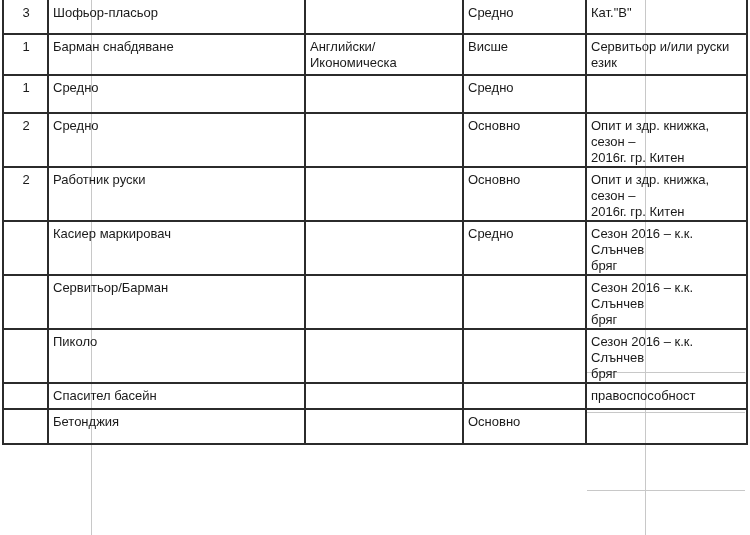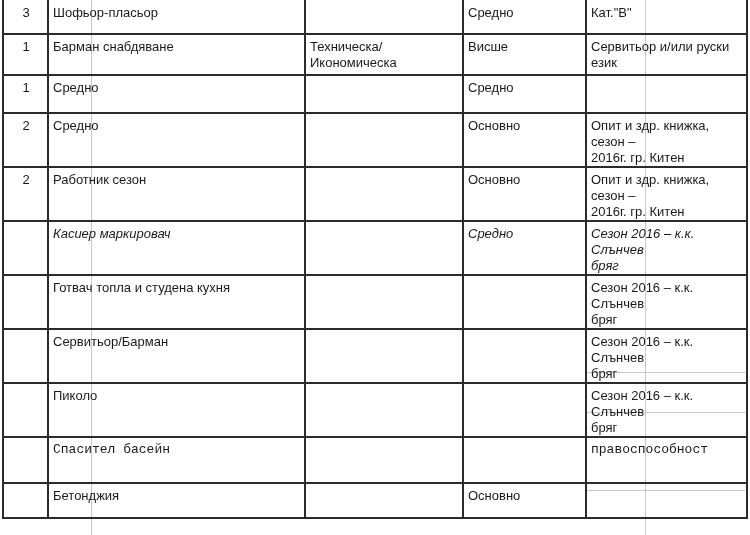--- a/index.html
+++ b/index.html
@@ -51,25 +51,25 @@
     font-size: 9.5px;
     line-height: 12px;
     padding-top: 5px;
     padding-left: 4px;
   }
   tr.r1  { height: 42px; }
   tr.r2  { height: 41px; }
   tr.r3  { height: 38px; }
   tr.r4  { height: 39px; }
   tr.r5  { height: 38px; }
-  tr.r6  { height: 38px; font-style: italic; }
+  tr.r6  { height: 38px; }
   tr.r7  { height: 39px; }
   tr.r8  { height: 39px; margin-left: 36px; }
   tr.r9  { height: 37px; margin-top: 26px; }
-  tr.r10 { height: 46px; font-family: Liberation Mono, monospace; }
+  tr.r10 { height: 26px; }
   tr.r11 { height: 37px; }
   tr.r12 { height: 35px; }
   tr.r1 td { padding-top: 12px; }
   tr.r1 td.c-notes { padding-top: 12px; }
 </style>
 </head>
 <body>
 
 <div class="page">
 
@@ -91,21 +91,21 @@
       <tr class="r1">
         <td class="c-count">3</td>
         <td class="c-pos">Шофьор-пласьор</td>
         <td class="c-qual"></td>
         <td class="c-edu">Средно</td>
         <td class="c-notes">Кат."В"</td>
       </tr>
       <tr class="r2">
         <td class="c-count">1</td>
         <td class="c-pos">Барман снабдяване</td>
-        <td class="c-qual">Техническа/
+        <td class="c-qual">Английски/
 Икономическа</td>
         <td class="c-edu">Висше</td>
         <td class="c-notes">Сервитьор и/или руски език</td>
       </tr>
       <tr class="r3">
         <td class="c-count">1</td>
         <td class="c-pos">Средно</td>
         <td class="c-qual"></td>
         <td class="c-edu">Средно</td>
         <td class="c-notes"></td>
@@ -113,39 +113,31 @@
       <tr class="r4">
         <td class="c-count">2</td>
         <td class="c-pos">Средно</td>
         <td class="c-qual"></td>
         <td class="c-edu">Основно</td>
         <td class="c-notes">Опит и здр. книжка, сезон –
 2016г. гр. Китен</td>
       </tr>
       <tr class="r5">
         <td class="c-count">2</td>
-        <td class="c-pos">Работник сезон</td>
+        <td class="c-pos">Работник руски</td>
         <td class="c-qual"></td>
         <td class="c-edu">Основно</td>
         <td class="c-notes">Опит и здр. книжка, сезон –
 2016г. гр. Китен</td>
       </tr>
       <tr class="r6">
         <td class="c-count"></td>
         <td class="c-pos">Касиер маркировач</td>
         <td class="c-qual"></td>
         <td class="c-edu">Средно</td>
-        <td class="c-notes">Сезон 2016 – к.к. Слънчев
-бряг</td>
-      </tr>
-      <tr class="r7">
-        <td class="c-count"></td>
-        <td class="c-pos">Готвач топла и студена кухня</td>
-        <td class="c-qual"></td>
-        <td class="c-edu"></td>
         <td class="c-notes">Сезон 2016 – к.к. Слънчев
 бряг</td>
       </tr>
       <tr class="r8">
         <td class="c-count"></td>
         <td class="c-pos">Сервитьор/Барман</td>
         <td class="c-qual"></td>
         <td class="c-edu"></td>
         <td class="c-notes">Сезон 2016 – к.к. Слънчев
 бряг</td>

